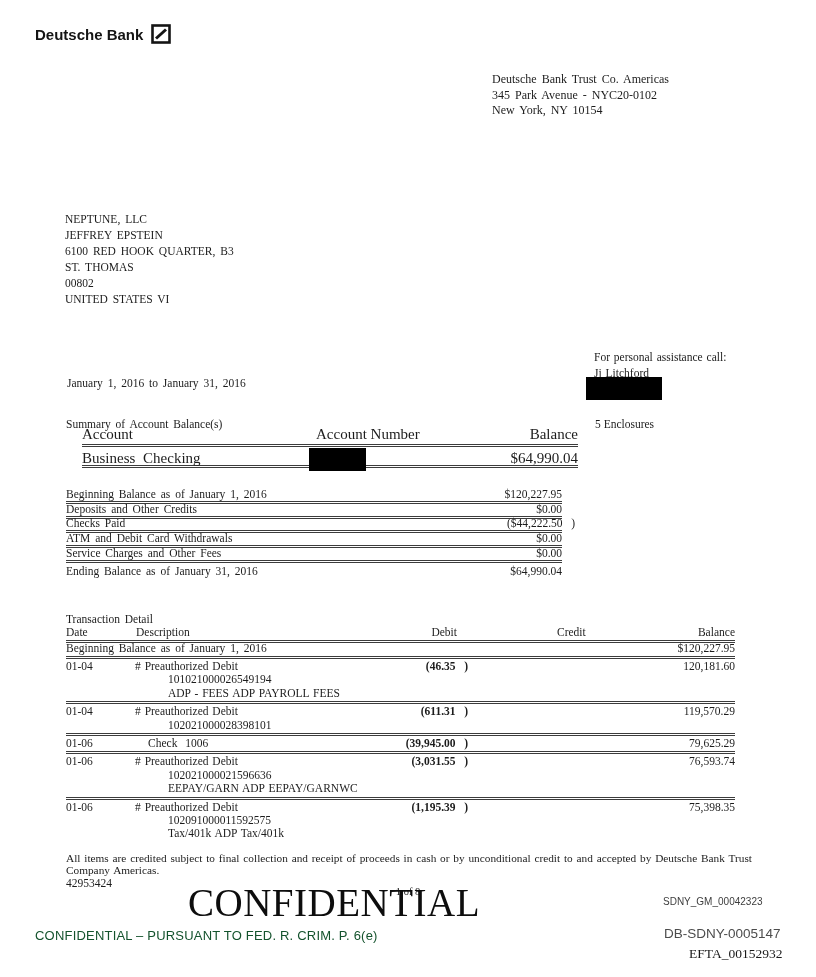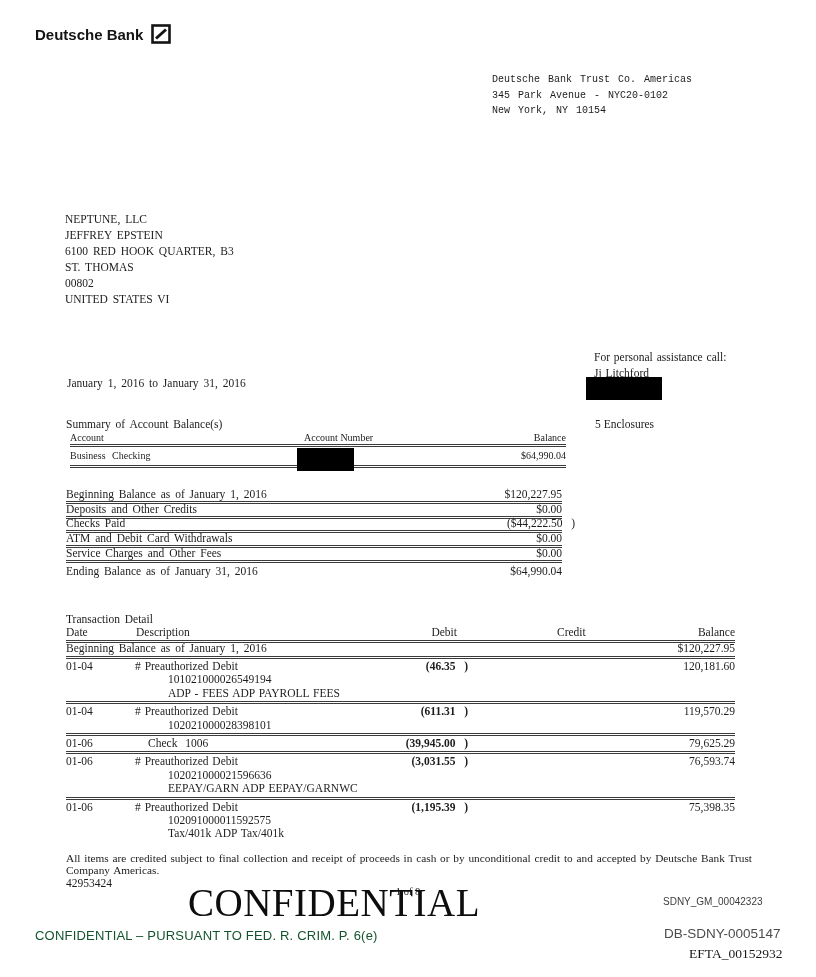--- a/index.html
+++ b/index.html
@@ -16,34 +16,34 @@
   
   .logo {
     position: absolute; left: 35px; top: 24px;
     display: flex; align-items: center; gap: 8px;
     font-family: "Liberation Sans", sans-serif;
     font-weight: bold; font-size: 15px; color: #141414;
   }
   .logo svg { display: block; }
 
   
-  .bank-address { position: absolute; left: 492px; top: 72px; font-size: 10px; line-height: 15.7px; word-spacing: 2px; font-family: Liberation Mono, monospace; }
+  .bank-address { position: absolute; left: 492px; top: 72px; font-size: 12px; line-height: 15.7px; word-spacing: 2px; }
   .recipient { position: absolute; left: 65px; top: 211px; font-size: 11.5px; line-height: 16.1px; word-spacing: 2px; }
 
   .period { position: absolute; left: 67px; top: 377px; font-size: 11.5px; word-spacing: 2px; }
 
   .assistance { position: absolute; left: 594px; top: 350px; font-size: 11.5px; line-height: 15.5px; word-spacing: 1px; }
   .redaction { background: #000; }
   .phone-redaction { position: absolute; left: 586px; top: 377px; width: 76px; height: 23px; }
 
   
   .summary-title { position: absolute; left: 66px; top: 418px; font-size: 11.5px; word-spacing: 2px; }
   .enclosures { position: absolute; left: 595px; top: 418px; font-size: 11.5px; }
 
-  .summary-table { position: absolute; left: 70px; top: 433px; width: 496px; font-size: 10px; }
+  .summary-table { position: absolute; left: 82px; top: 433px; width: 496px; font-size: 15px; }
   .sum-head { position: relative; height: 14px; border-bottom: 3px double #3c3c3c; }
   .sum-head .h-account { position: absolute; left: 0; bottom: 1px; }
   .sum-head .h-acctnum { position: absolute; left: 234px; bottom: 1px; }
   .sum-head .h-balance { position: absolute; right: 0; bottom: 1px; }
   .sum-row { position: relative; height: 21px; border-bottom: 3px double #3c3c3c; }
   .sum-row .account-name { position: absolute; left: 0; top: 3px; word-spacing: 4px; }
   .sum-row .acct-redaction { position: absolute; left: 227px; top: 1px; width: 57px; height: 23px; z-index: 2; }
   .sum-row .account-balance { position: absolute; right: 0; top: 3px; }
 
   

